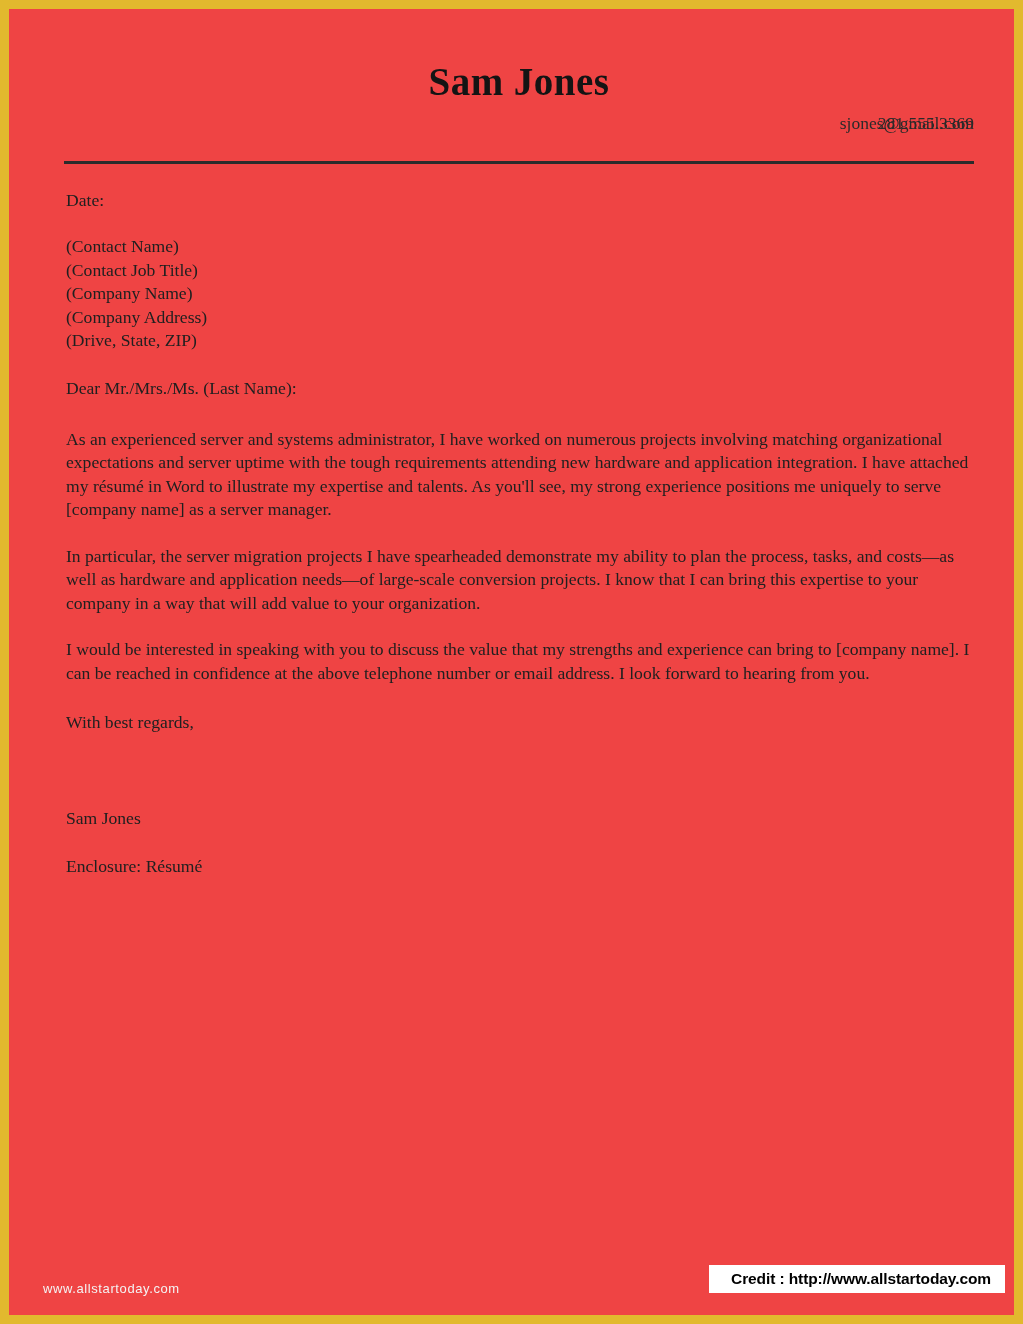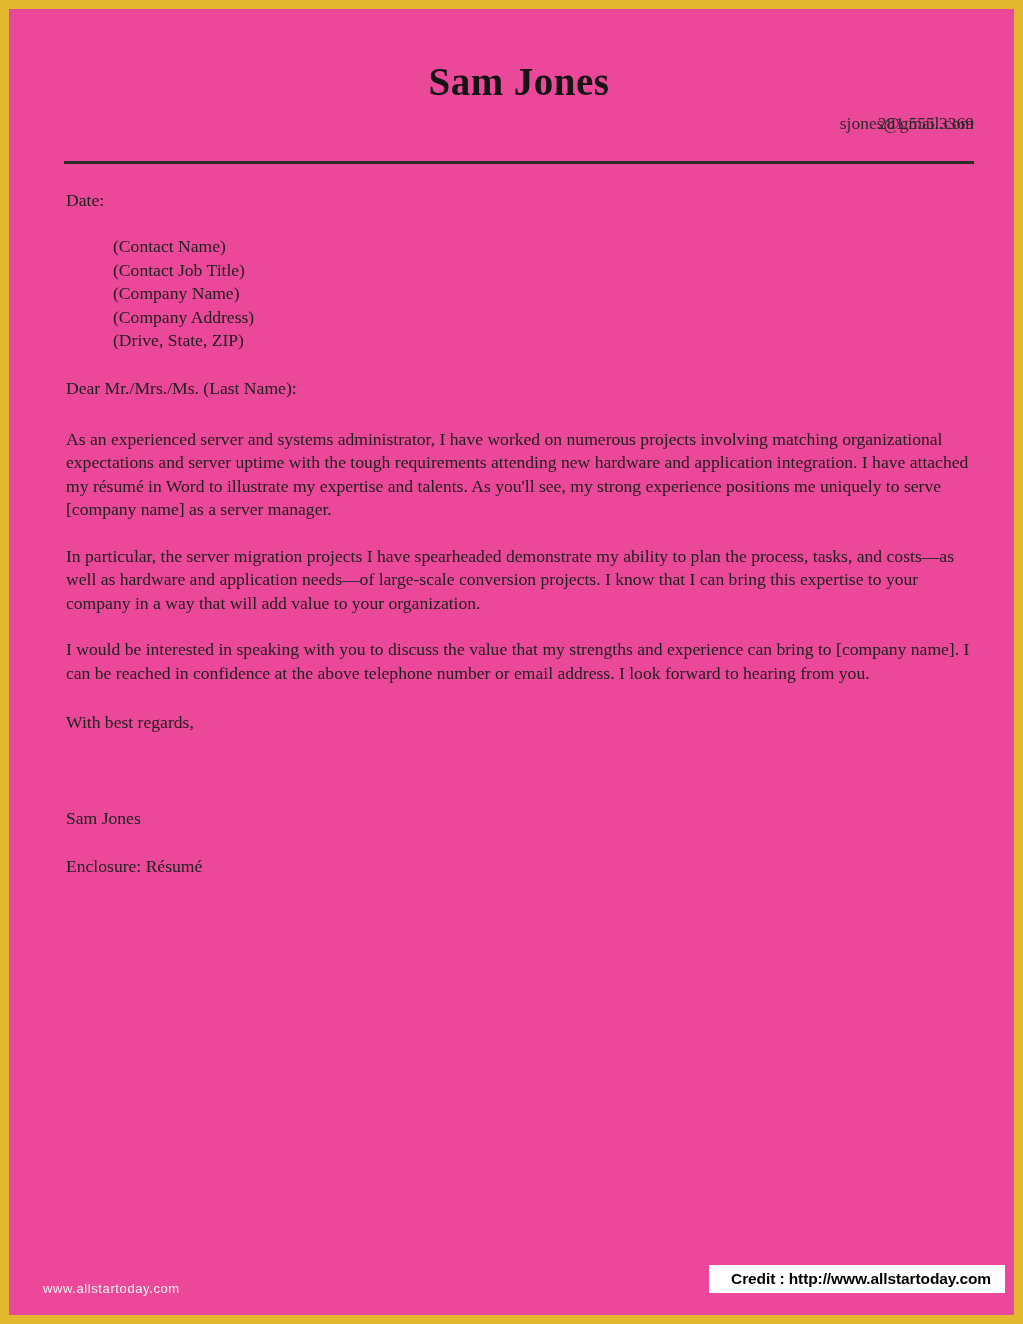--- a/index.html
+++ b/index.html
@@ -6,21 +6,21 @@
     margin: 0;
     padding: 0;
     background: #ffffff;
   }
 
   .page {
     position: relative;
     width: 1023px;
     height: 1324px;
     box-sizing: border-box;
-    background: #ec4899;
+    background: #ef4444;
     border: 9px solid #e2b92e;
     overflow: hidden;
     font-family: "Liberation Serif", "DejaVu Serif", serif;
     color: #1a1a1a;
   }
 
   
   .letterhead {
     position: absolute;
     left: 55px;
@@ -91,21 +91,20 @@
   .date-line {
     margin: 0 0 23px 0;
   }
 
   .recipient-block {
     margin: 0 0 25px 0;
   }
 
   .recipient-block div {
     line-height: 1.33;
-    margin-left: 47px;
   }
 
   .salutation {
     margin: 0 0 27px 0;
   }
 
   .body-paragraph {
     margin: 0 0 23px 0;
     text-align: left;
   }

